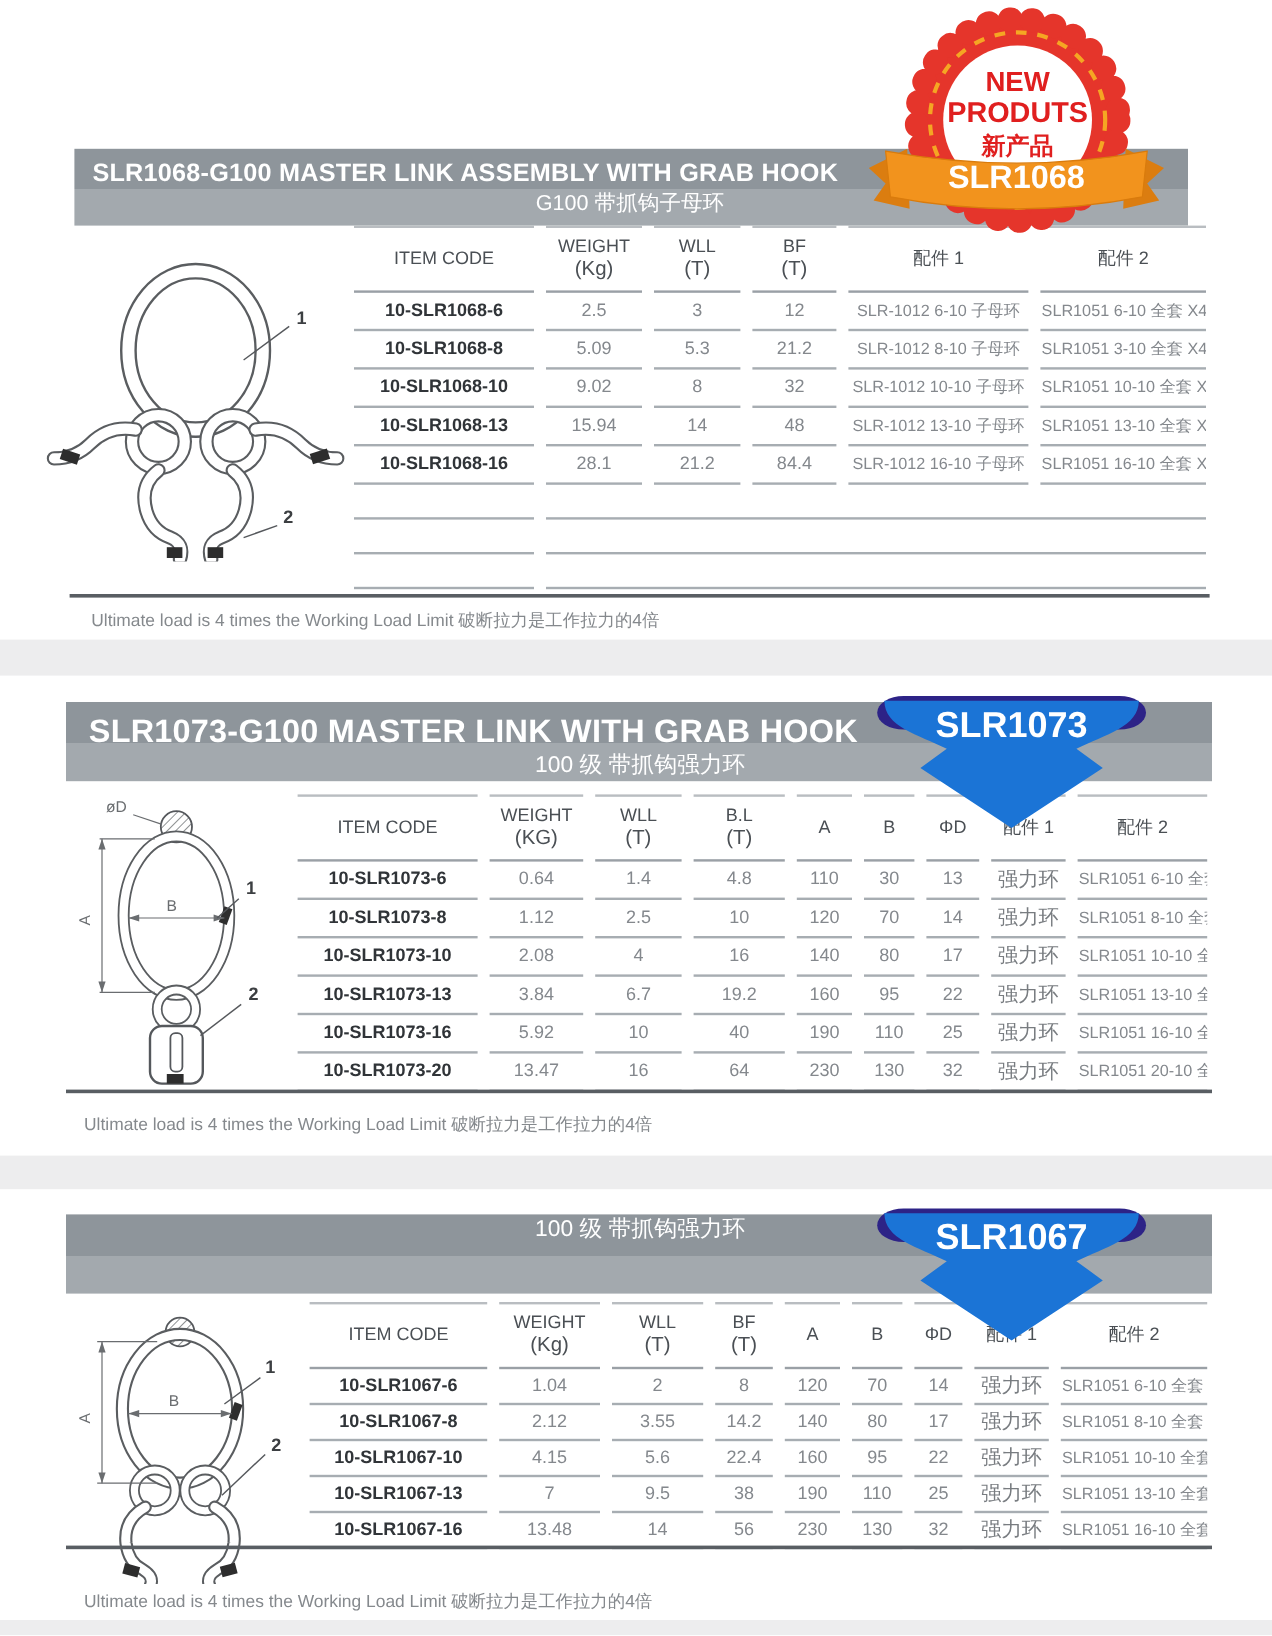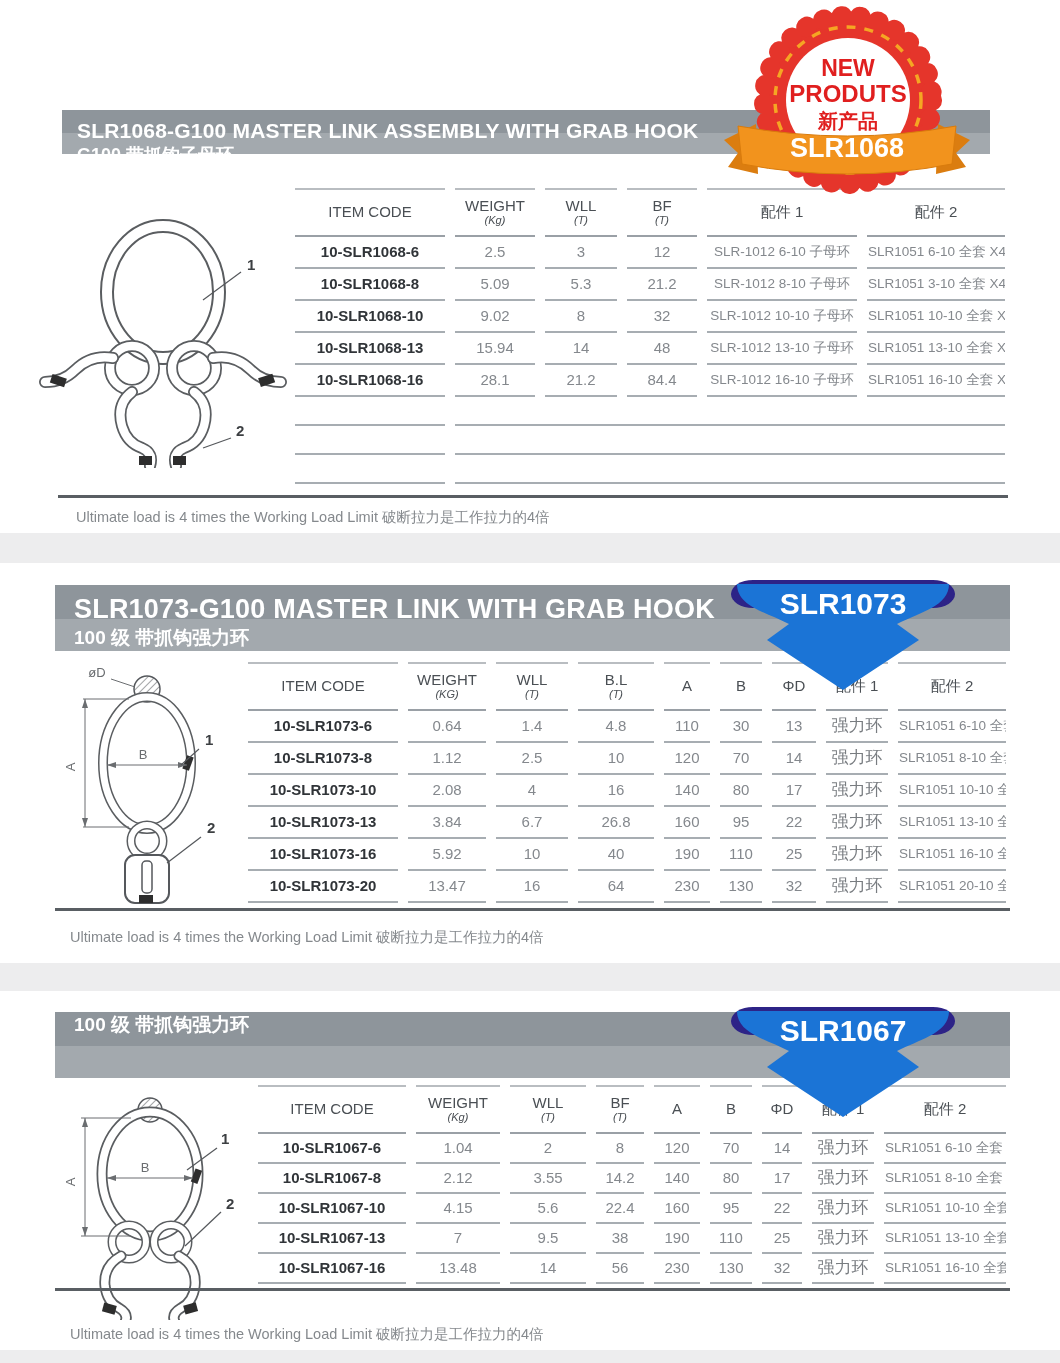--- a/index.html
+++ b/index.html
@@ -3,33 +3,33 @@
 <meta charset="utf-8">
 <style>
   html,body{margin:0;padding:0;background:#fff;}
   .page{position:relative;width:1060px;height:1363px;background:#fff;overflow:hidden;
         font-family:"Liberation Sans","DejaVu Sans",sans-serif;}
 
   
   .bar{position:absolute;color:#fff;z-index:1;
        background:linear-gradient(#8e959b 0 52%,#a3a9ae 52% 100%);}
   .bar .t1{font-size:21px;font-weight:700;letter-spacing:.2px;padding:9px 0 0 15px;line-height:1.15;}
-  .bar .t2{font-size:18px;font-weight:700;padding:3px 17px 0 15px;line-height:1.1;}
+  .bar .t2{font-size:18px;font-weight:400;padding:3px 17px 0 15px;line-height:1.1;text-align:center;}
   #bar2 .t1,#bar3 .t1{font-size:27px;padding-left:19px;}
   #bar2 .t2,#bar3 .t2{font-size:19px;padding-left:19px;}
 
   
   .band{position:absolute;left:0;width:1060px;background:#ededee;z-index:0;}
 
   
   .spec{position:absolute;z-index:1;border-collapse:separate;border-spacing:10px 0;table-layout:fixed;}
   .spec th{font-weight:400;color:#4a4f54;vertical-align:middle;text-align:center;
            border-top:2px solid #b9bdc1;border-bottom:2px solid #9aa0a6;padding:7px 0 8px;}
   .spec th .h1{font-size:15px;line-height:1.15;}
-  .spec th .h2{font-size:11px;line-height:1.15;font-style:italic;}
+  .spec th .h2{font-size:17px;line-height:1.15;}
   .spec td{border-bottom:2px solid #a7adb2;text-align:center;vertical-align:middle;
            font-size:15px;color:#84888d;height:28px;white-space:nowrap;overflow:hidden;}
   .spec td.c-item{font-weight:700;color:#303438;font-size:15px;}
   .spec td.c-num{font-size:15px;}
   .spec td.c-cn{font-size:17px;color:#787c80;}
   .spec td.c-acc{font-size:13.5px;color:#84888d;}
   #table3 td{height:26px;}
   .emptyrows td{height:25px;}
 
   .rule{position:absolute;height:3px;background:#595e63;z-index:1;}
@@ -37,21 +37,21 @@
 
   .fig{position:absolute;z-index:1;}
   .ribbon-blue{position:absolute;z-index:2;}
   .badge-wrap{position:absolute;z-index:3;}
 </style>
 </head>
 <body>
 
 <div class="page">
 
-  <div class="bar" id="bar1" style="left:62px;top:110px;width:928px;height:44px;">
+  <div class="bar" id="bar1" style="left:62px;top:124px;width:928px;height:64px;">
     <div class="t1">SLR1068-G100 MASTER LINK ASSEMBLY WITH  GRAB HOOK</div>
     <div class="t2">G100 带抓钩子母环</div>
   </div>
 
   <div class="badge-wrap" style="left:722px;top:4px;width:250px;height:210px;">
     <svg width="250" height="210" viewBox="0 0 250 210">
       <circle cx="126" cy="96" r="84" fill="#e5352b"></circle>
       <circle cx="126" cy="96" r="84" fill="none" stroke="#e5352b" stroke-width="20" stroke-dasharray="1 17.5" stroke-linecap="round"></circle>
       <circle cx="126" cy="96" r="73" fill="none" stroke="#f5a623" stroke-width="3.5" stroke-dasharray="9 9"></circle>
       <circle cx="126" cy="96" r="62" fill="#ffffff"></circle>
@@ -335,21 +335,21 @@
           <td class="c-num">140</td>
           <td class="c-num">80</td>
           <td class="c-num">17</td>
           <td class="c-cn">强力环</td>
           <td class="c-acc">SLR1051 10-10 全套 X1</td>
         </tr>
         <tr>
           <td class="c-item">10-SLR1073-13</td>
           <td class="c-num">3.84</td>
           <td class="c-num">6.7</td>
-          <td class="c-num">26.8</td>
+          <td class="c-num">19.2</td>
           <td class="c-num">160</td>
           <td class="c-num">95</td>
           <td class="c-num">22</td>
           <td class="c-cn">强力环</td>
           <td class="c-acc">SLR1051 13-10 全套 X1</td>
         </tr>
         <tr>
           <td class="c-item">10-SLR1073-16</td>
           <td class="c-num">5.92</td>
           <td class="c-num">10</td>

